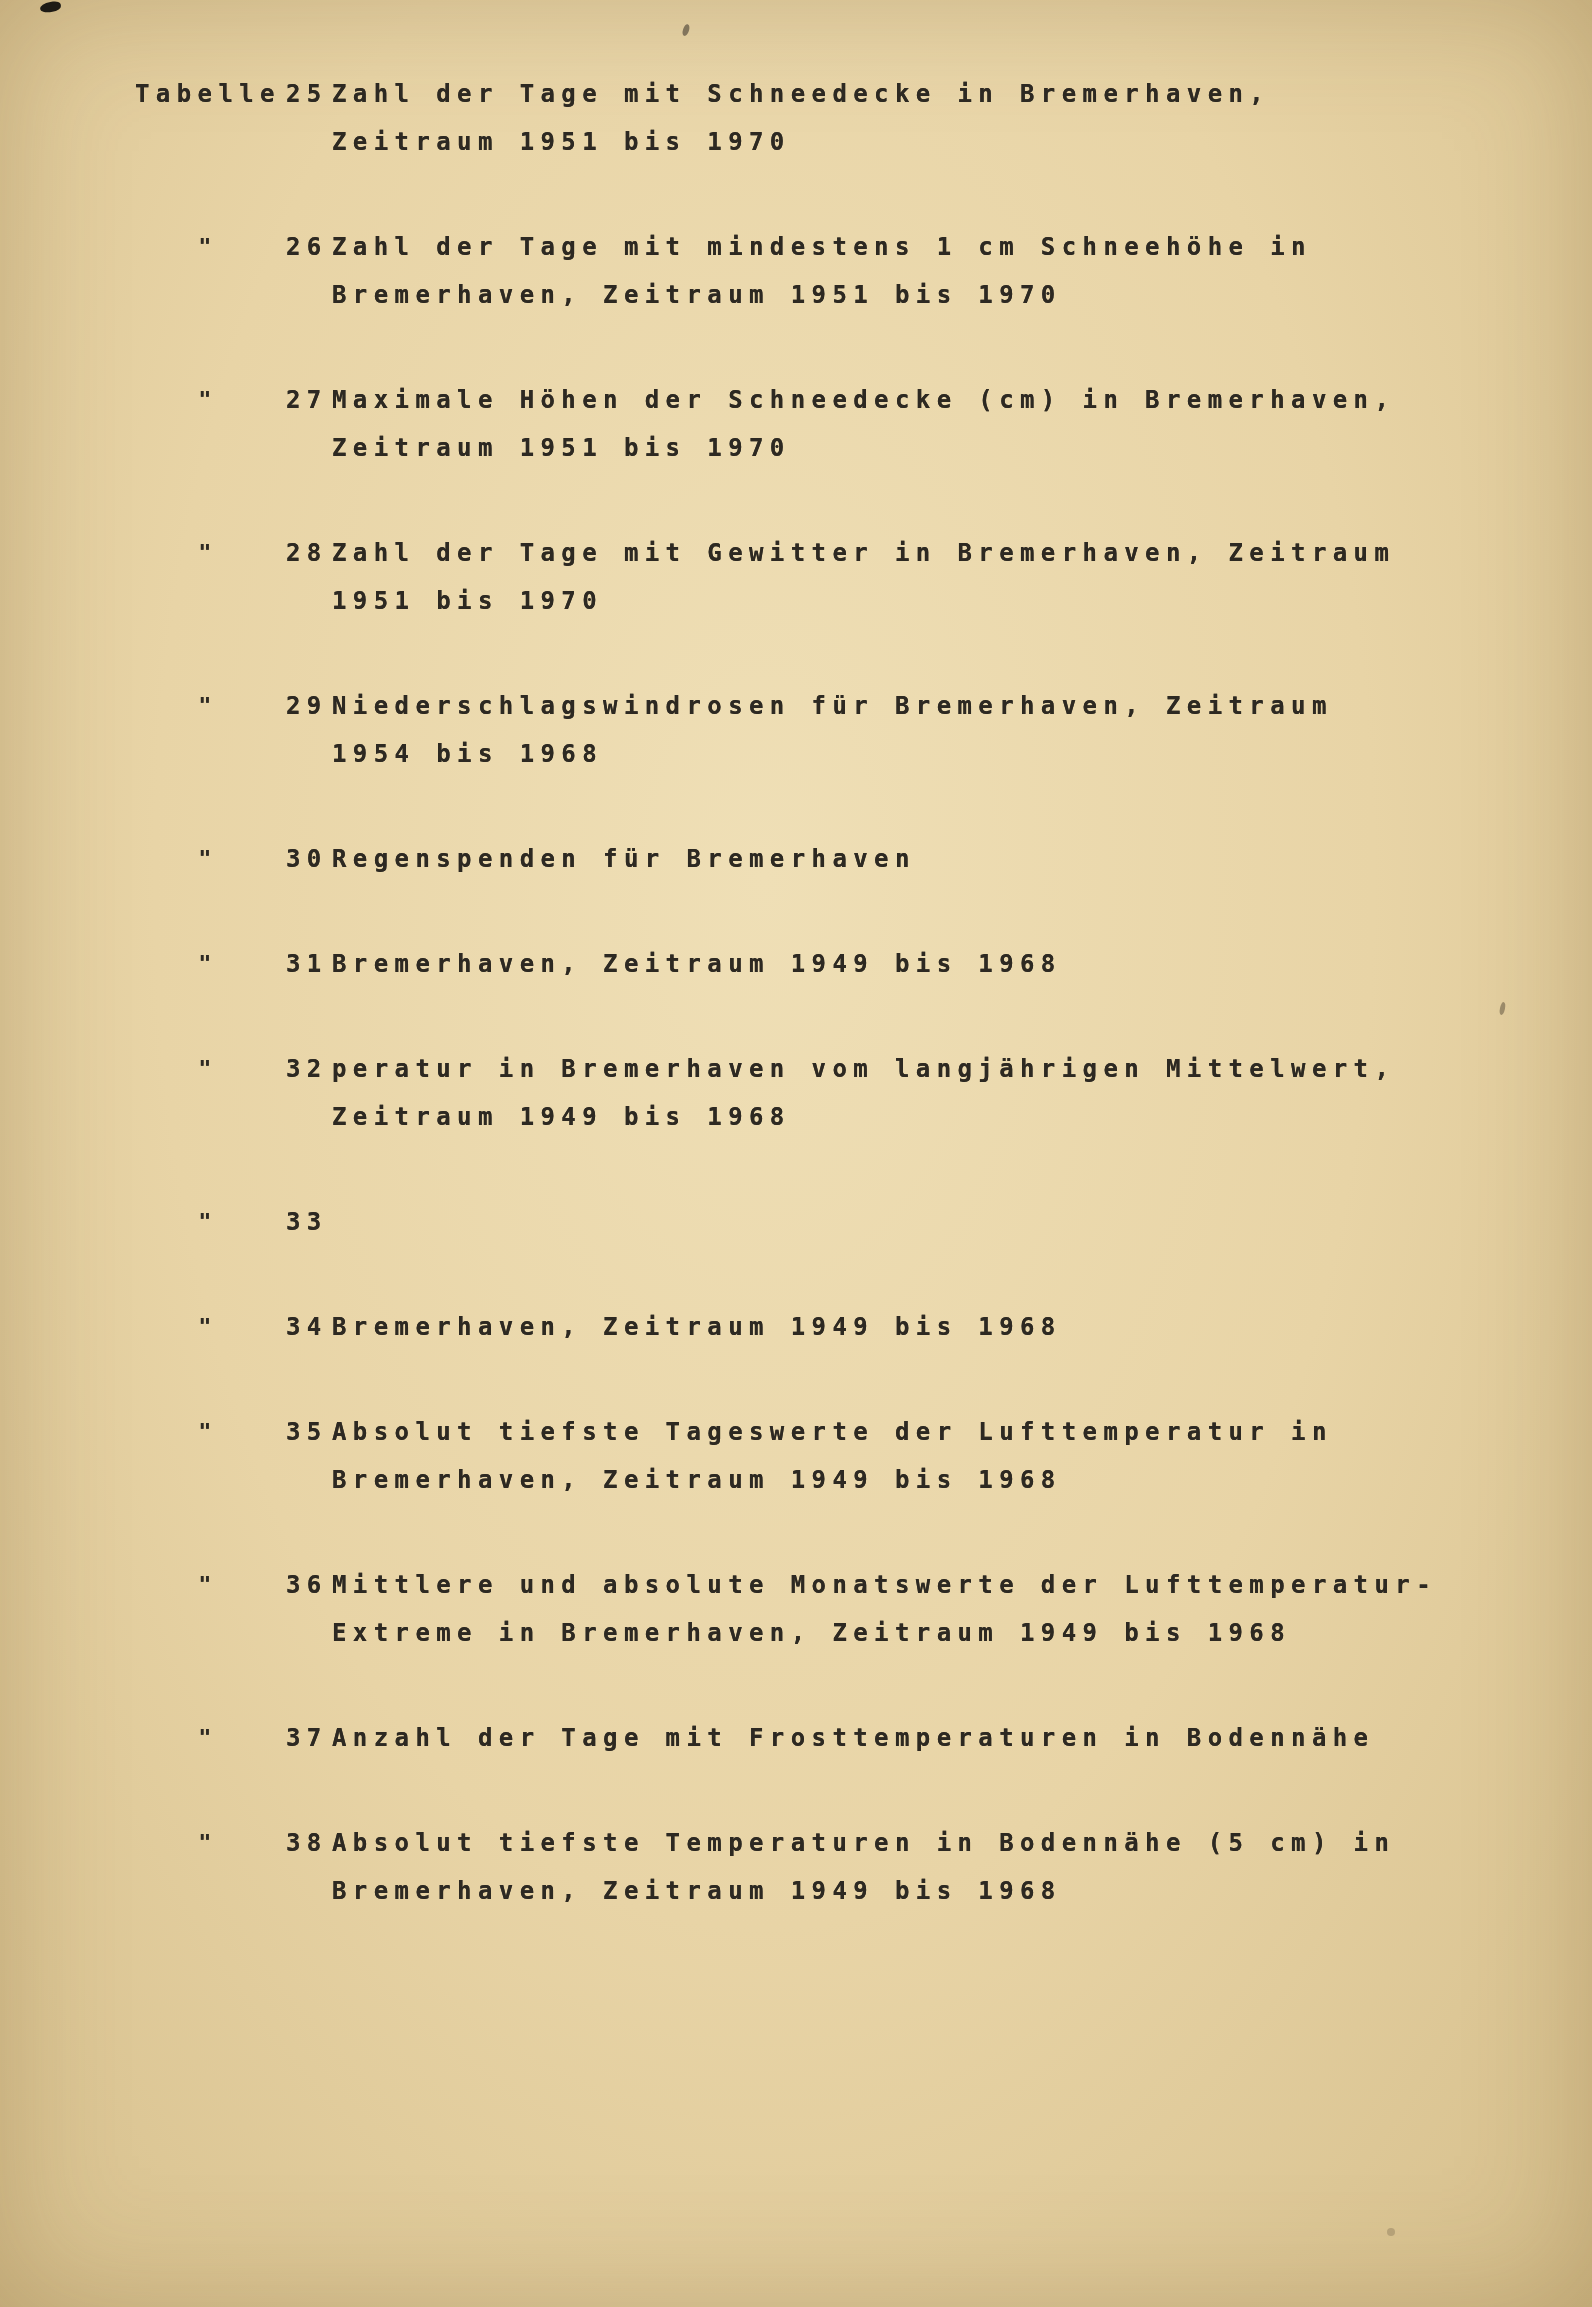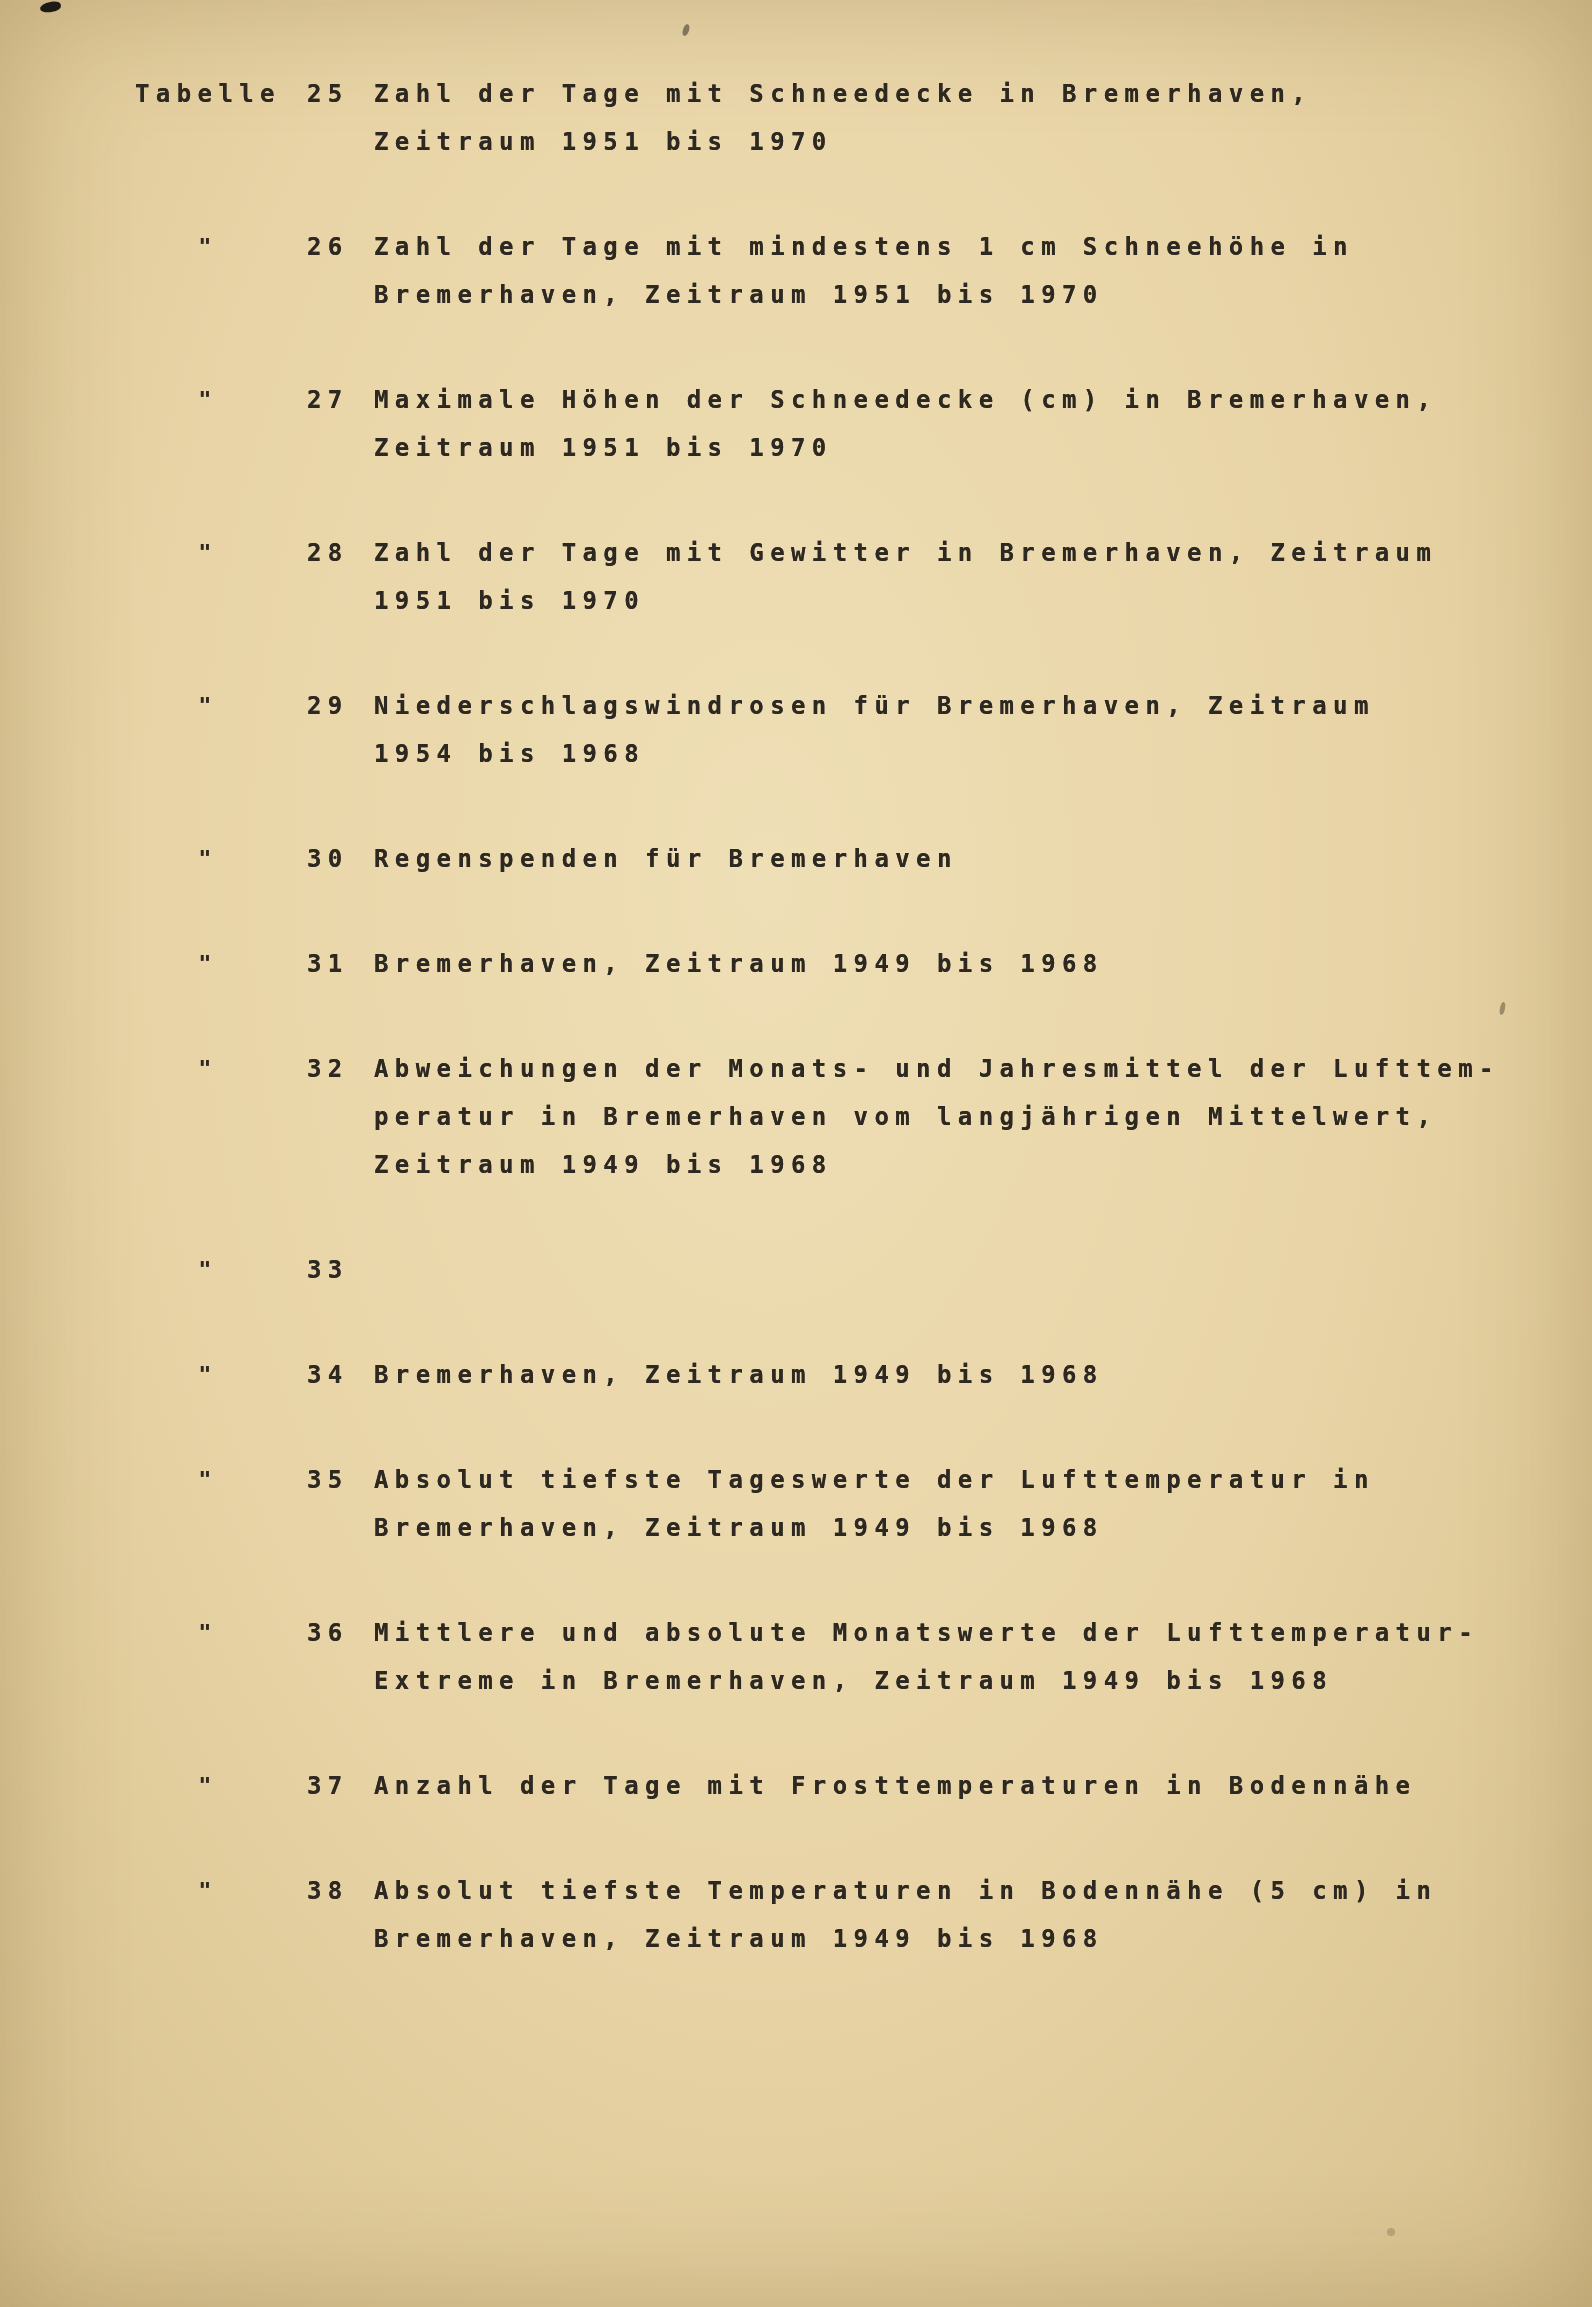--- a/index.html
+++ b/index.html
@@ -25,21 +25,21 @@
     box-shadow:inset 0 0 127px rgba(110,82,36,0.28);
     pointer-events:none;
   }
   .page{
     position:relative;
     padding:70px 48px 0 135px;
   }
   .entry{
     display:grid;
     grid-template-columns:146px 41px auto;
-    column-gap:26px;
+    column-gap:5px;
     margin-bottom:57px;
     font-weight:bold;
     font-size:24px;
     letter-spacing:6.4px;
   }
   .entry:last-child{margin-bottom:0;}
   .col-label, .col-number{
     line-height:48px;
     white-space:pre;
     text-shadow:0 0 0.6px rgba(45,41,34,0.85);
@@ -145,21 +145,20 @@
     <div class="col-number">31</div>
     <div class="col-text">
           <div class="line">Bremerhaven, Zeitraum 1949 bis 1968</div>
         </div>
   </div>
 
   <div class="entry">
     <div class="col-label ditto">"</div>
     <div class="col-number">32</div>
     <div class="col-text">
-          <div class="line">Abweichungen der Monats- und Jahresmittel der Lufttem-</div>
           <div class="line">peratur in Bremerhaven vom langjährigen Mittelwert,</div>
           <div class="line">Zeitraum 1949 bis 1968</div>
         </div>
   </div>
 
   <div class="entry">
     <div class="col-label ditto">"</div>
     <div class="col-number">33</div>
   </div>
 

